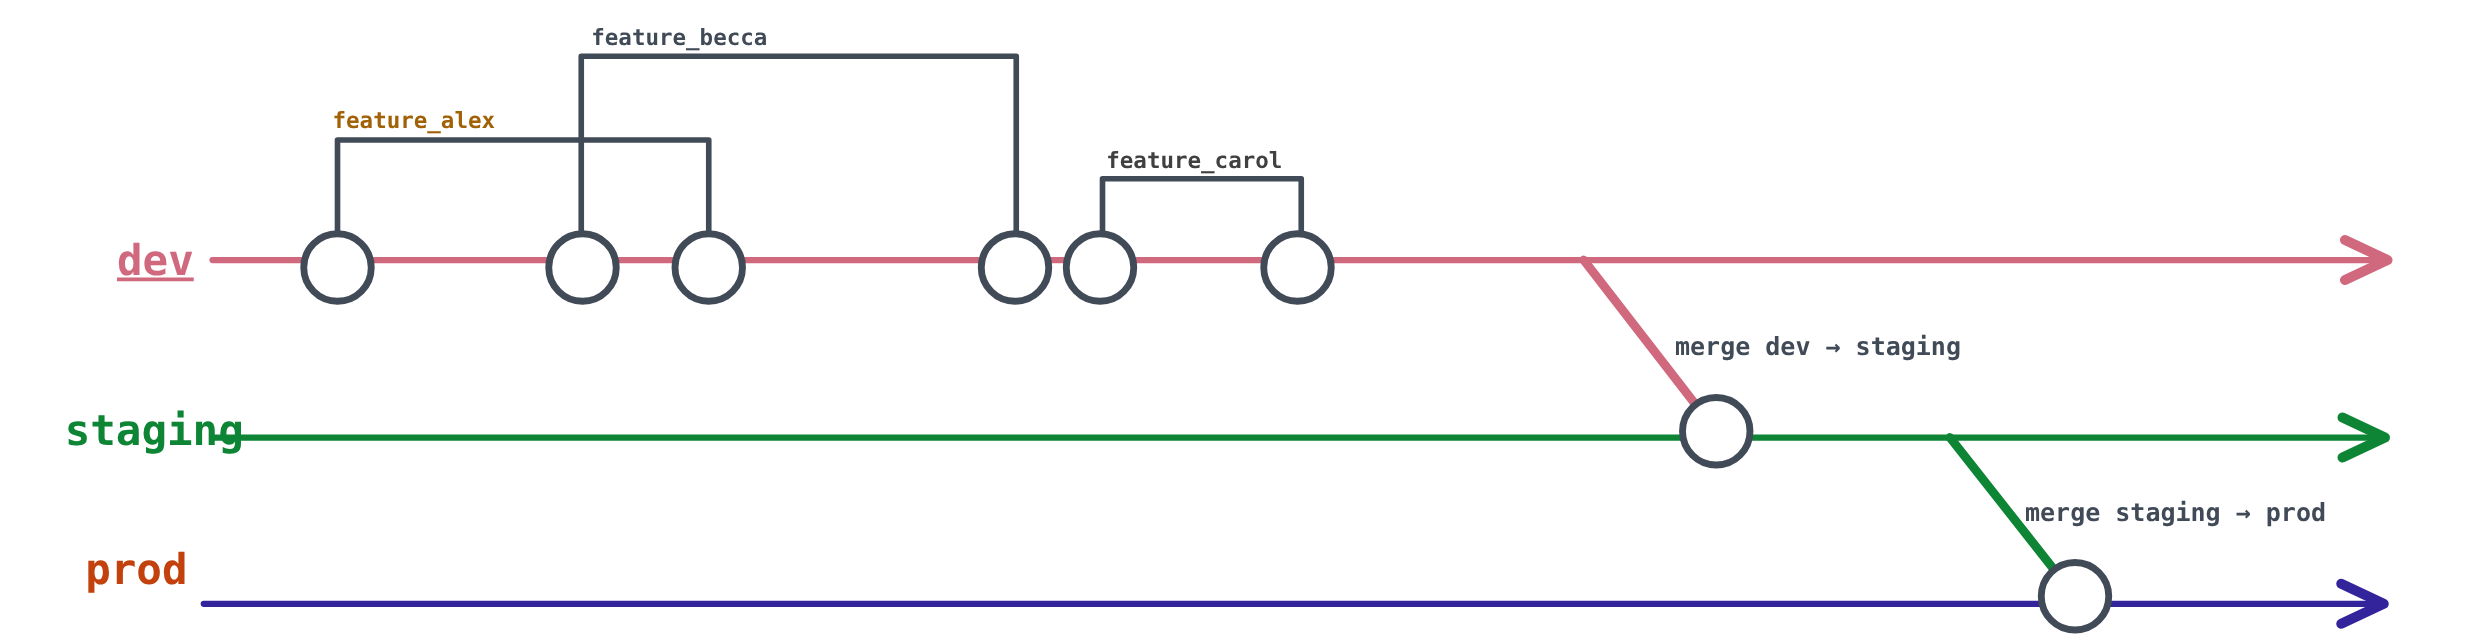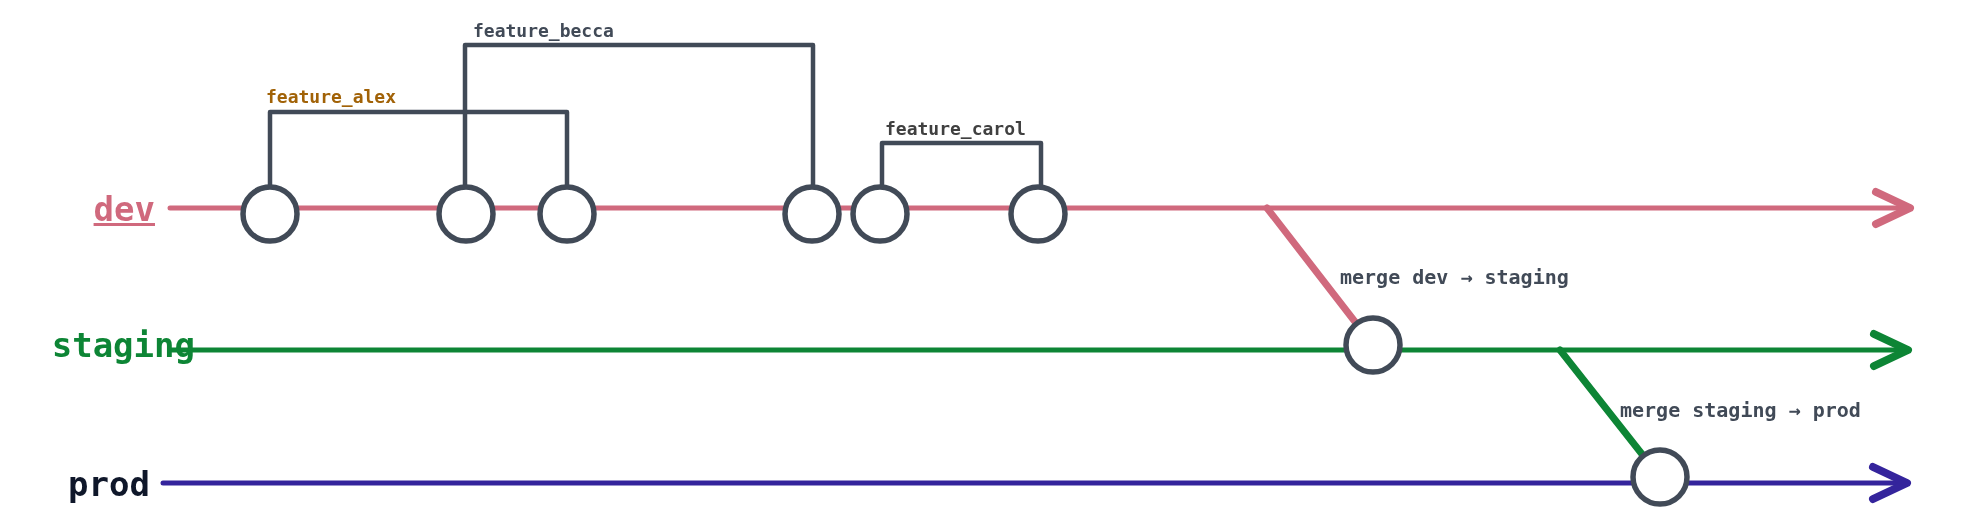--- a/index.html
+++ b/index.html
@@ -44,21 +44,21 @@
       <circle cx="812" cy="214" r="27" fill="#ffffff" stroke="#414a57" stroke-width="5.5"></circle>
       <circle cx="880" cy="214" r="27" fill="#ffffff" stroke="#414a57" stroke-width="5.5"></circle>
       <circle cx="1038" cy="214" r="27" fill="#ffffff" stroke="#414a57" stroke-width="5.5"></circle>
       <circle cx="1373" cy="345" r="27" fill="#ffffff" stroke="#414a57" stroke-width="5.5"></circle>
       <circle cx="1660" cy="477" r="27" fill="#ffffff" stroke="#414a57" stroke-width="5.5"></circle>
     </svg>
 
   <div>
     <div class="lbl lbl-branch" style="left: 155px; top: 209px; color: rgb(208, 105, 125); text-decoration: underline;">dev</div>
     <div class="lbl lbl-branch" style="left: 155px; top: 345px; color: rgb(13, 133, 53); margin-left: 40px;">staging</div>
-    <div class="lbl lbl-branch" style="left: 150px; top: 484px; color: #0f172a;">prod</div>
+    <div class="lbl lbl-branch" style="left: 150px; top: 456px; color: #c2410c;">prod</div>
 
     <div class="lbl lbl-feature" style="left: 266px; top: 106px; color: #a16207;">feature_alex</div>
     <div class="lbl lbl-feature" style="left: 473px; top: 40px; color: rgb(65, 74, 87);">feature_becca</div>
     <div class="lbl lbl-feature" style="left: 885px; top: 138px; color: #404040;">feature_carol</div>
 
     <div class="lbl lbl-merge" style="left: 1340px; top: 277px; color: rgb(65, 74, 87);">merge dev → staging</div>
     <div class="lbl lbl-merge" style="left: 1620px; top: 410px; color: rgb(65, 74, 87); text-align: right;">merge staging → prod</div>
   </div>
 </div>
 

